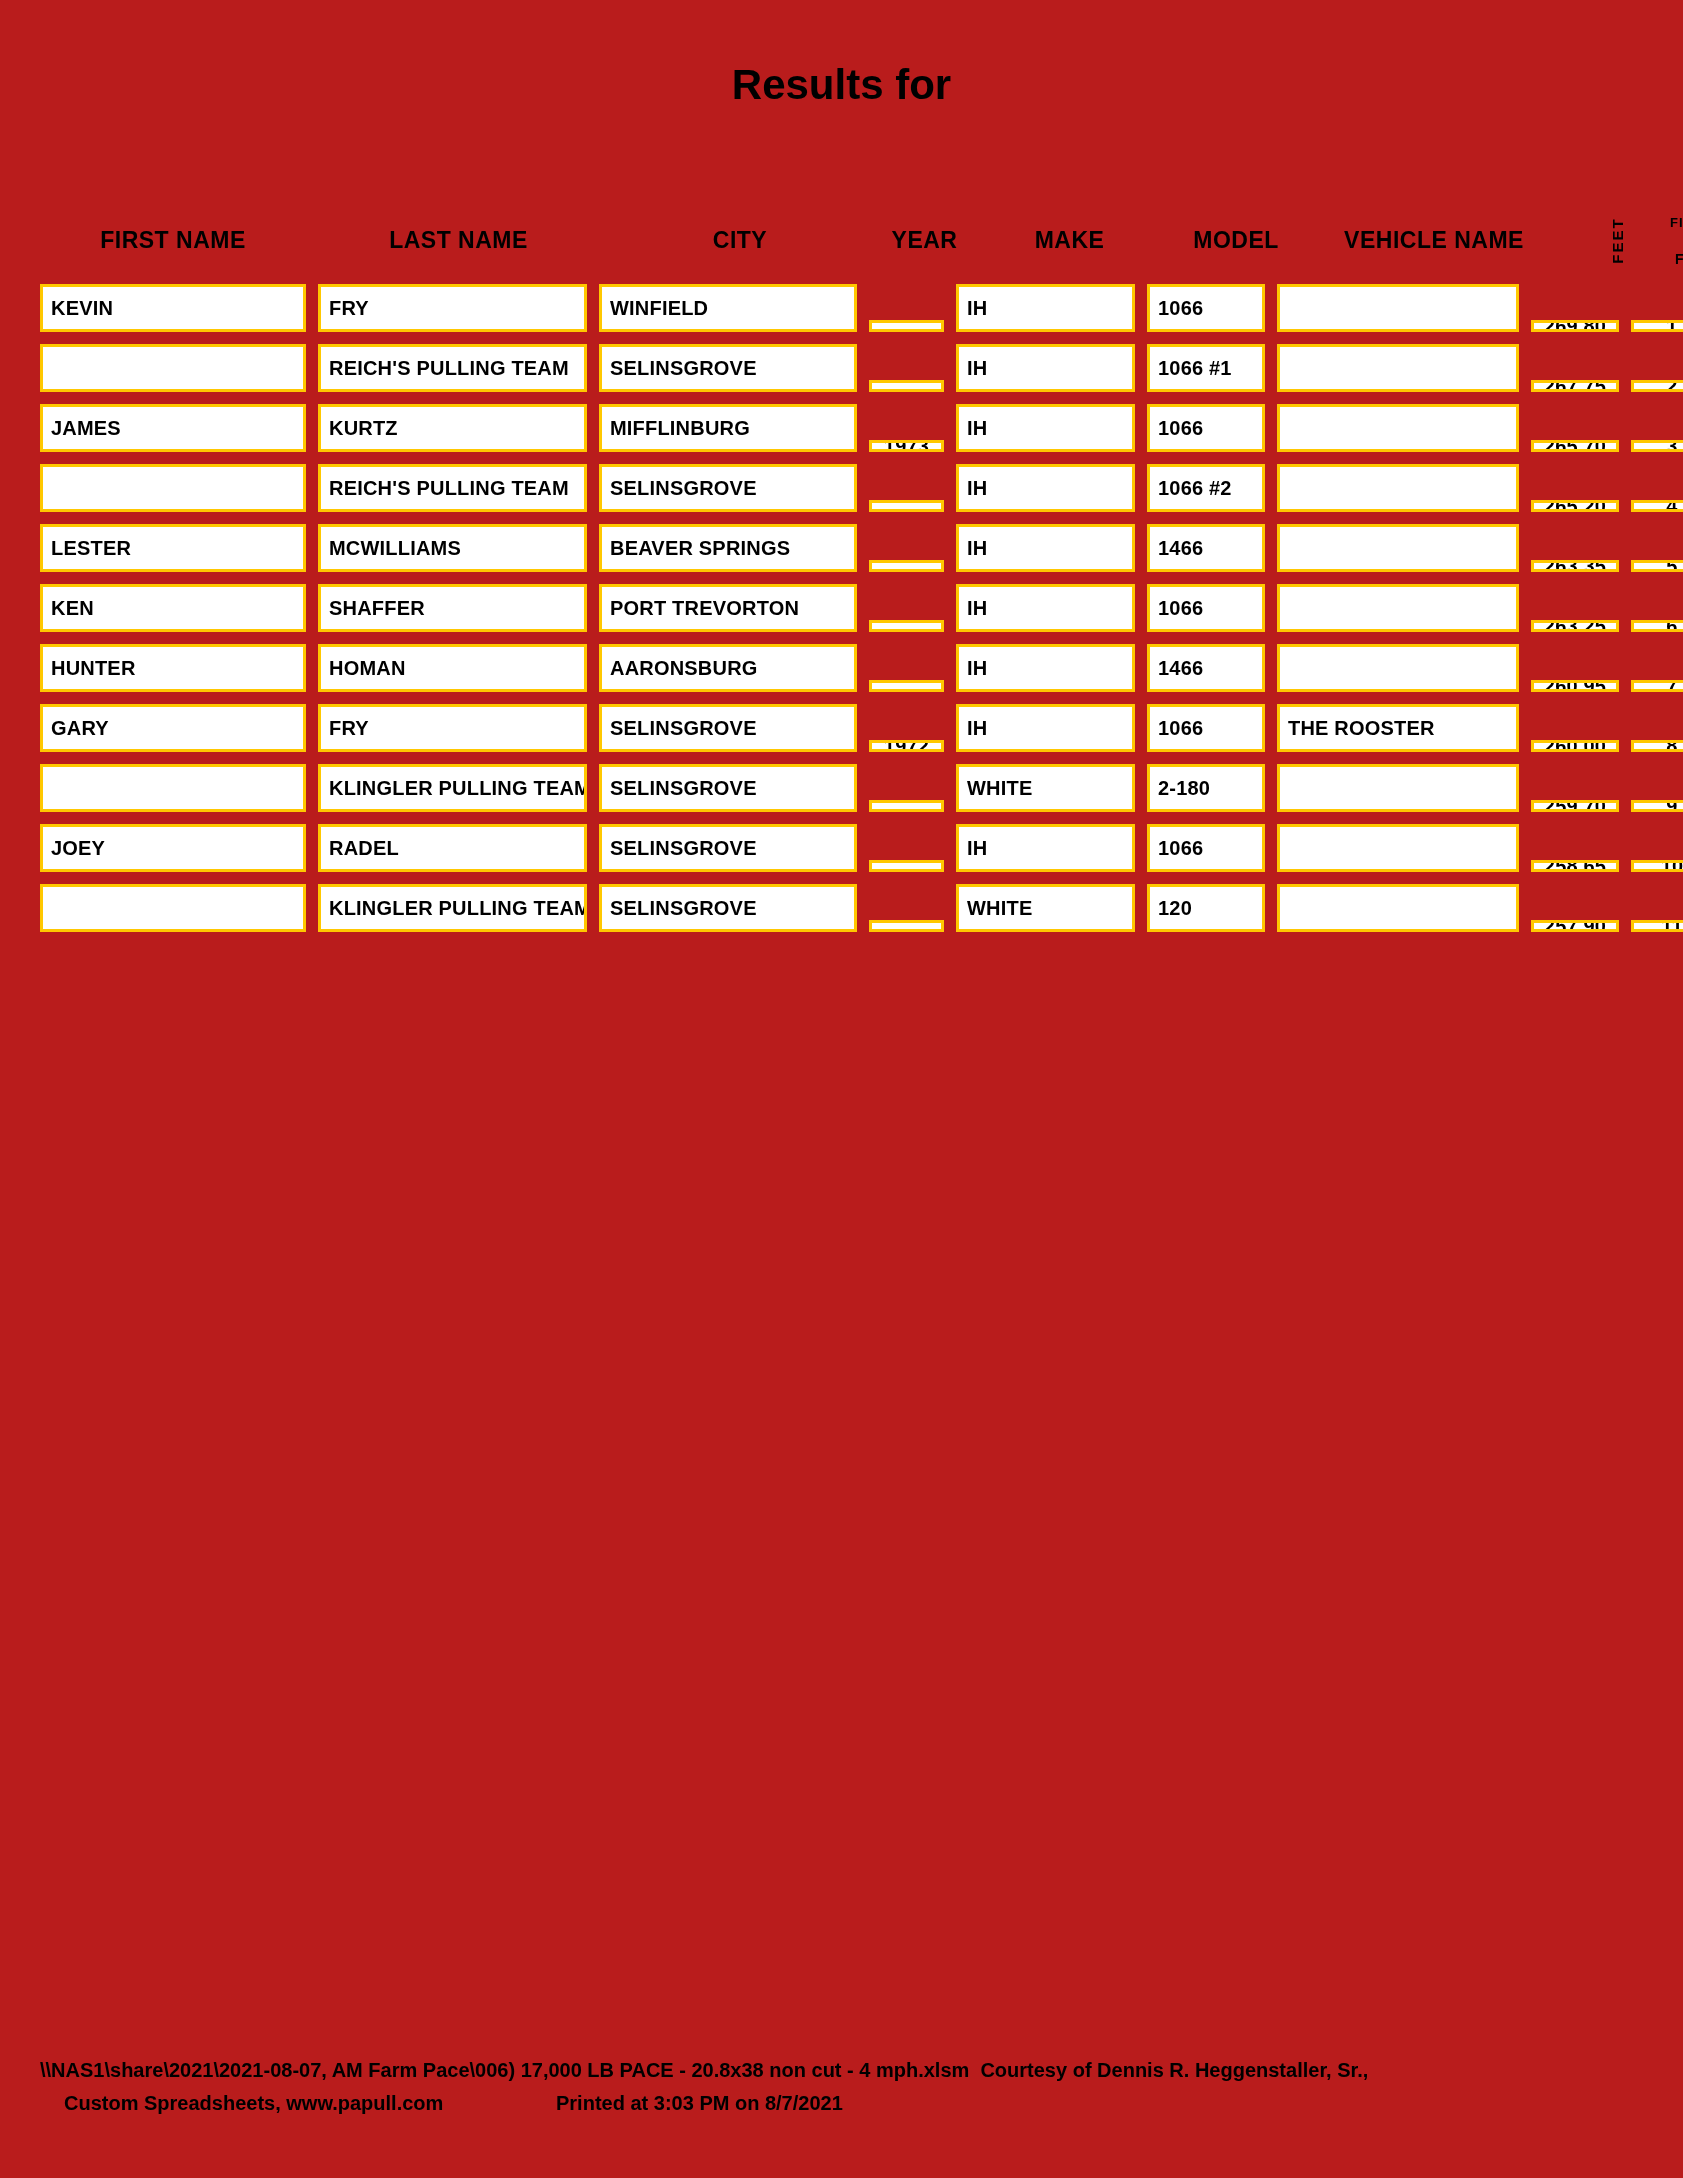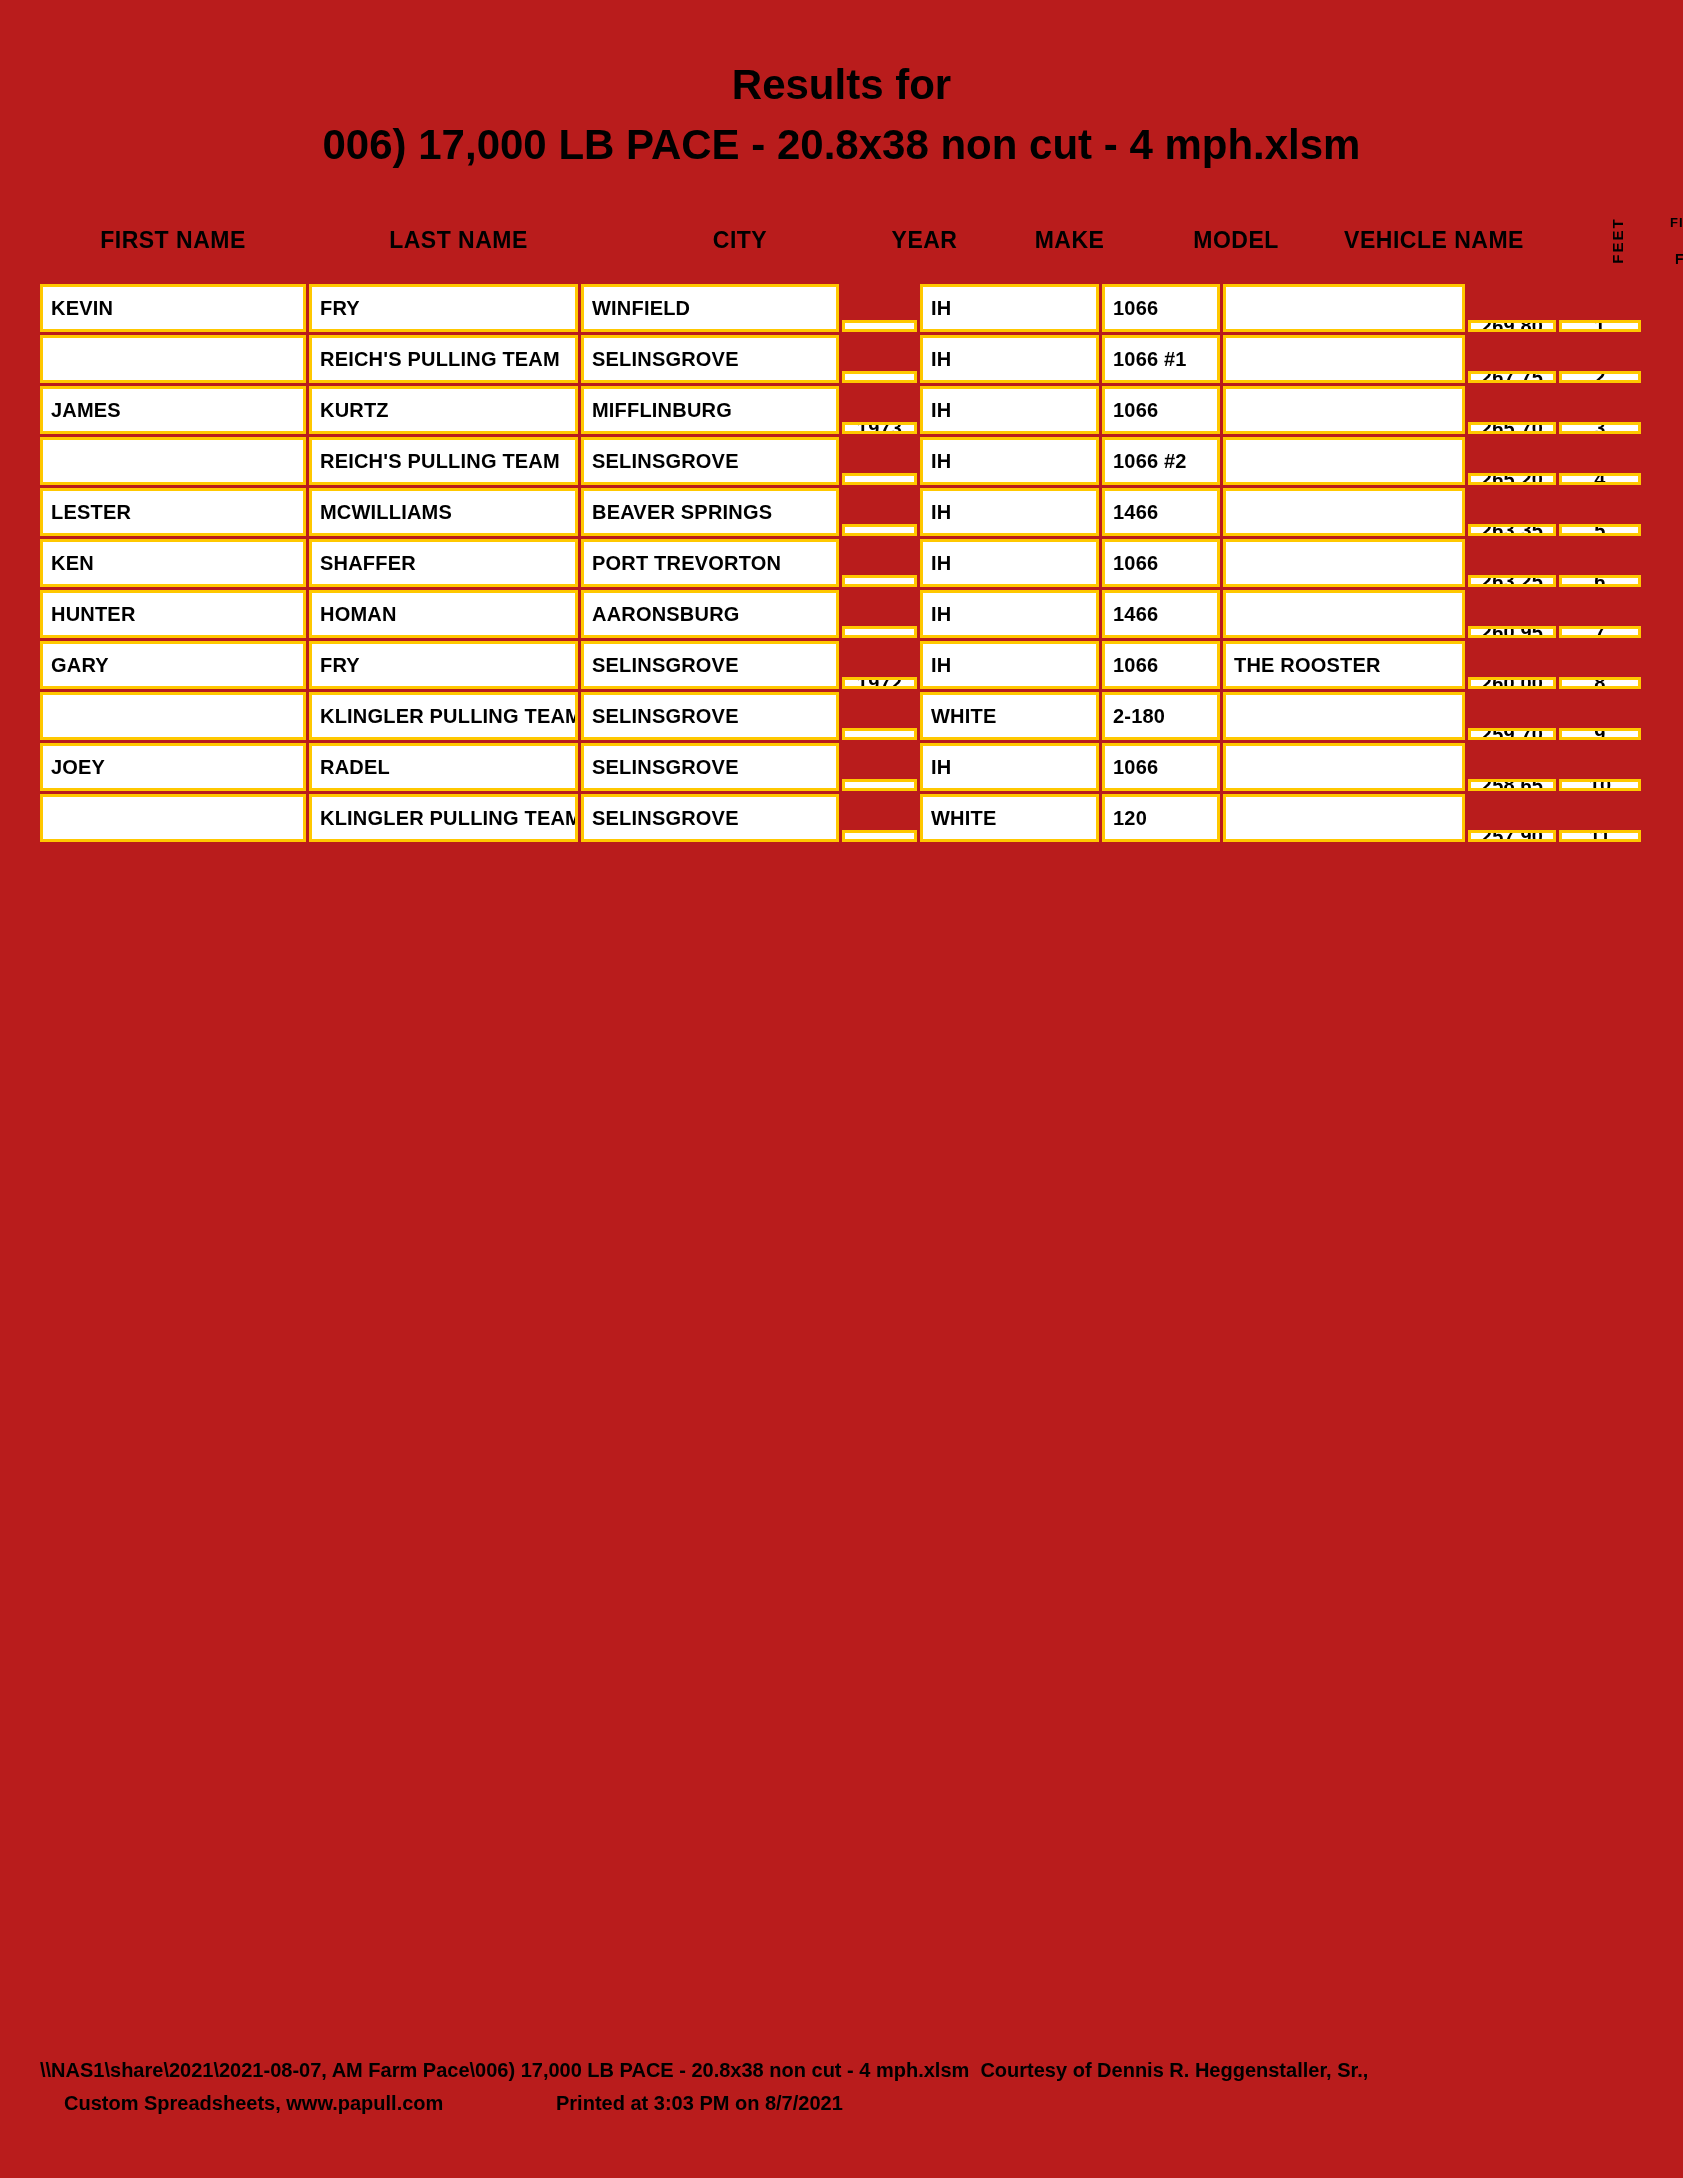--- a/index.html
+++ b/index.html
@@ -66,21 +66,21 @@
     letter-spacing: 0.3px;
     white-space: nowrap;
   }
   .tbody {
     position: absolute;
     left: 40px; top: 284px; width: 1594px;
     grid-auto-rows: 48px;
     row-gap: 2px;
     display: grid;
     grid-template-columns: 266px 269px 258px 75px 179px 118px 242px 88px 82px;
-    gap: 3px;
+    gap: 12px;
   }
   .cell {
     border: 3px solid var(--gold);
     background: #ffffff;
     display: flex;
     align-items: center;
     padding-left: 8px;
     font-size: 20px;
     font-weight: bold;
     letter-spacing: 0.2px;
@@ -116,21 +116,20 @@
     font-size: 20px; line-height: 23px; font-weight: bold;
     white-space: pre;
   }
 </style>
 </head>
 <body>
 
 <div class="page">
 
   <div class="page-title">Results for</div>
-  <div class="page-subtitle">006) 17,000 LB PACE - 20.8x38 non cut - 4 mph.xlsm</div>
 
   <div class="thead grid-cols">
     <div class="th">FIRST NAME</div>
     <div class="th">LAST NAME</div>
     <div class="th">CITY</div>
     <div class="th">YEAR</div>
     <div class="th">MAKE</div>
     <div class="th">MODEL</div>
     <div class="th">VEHICLE NAME</div>
     <div class="th th-feet">

